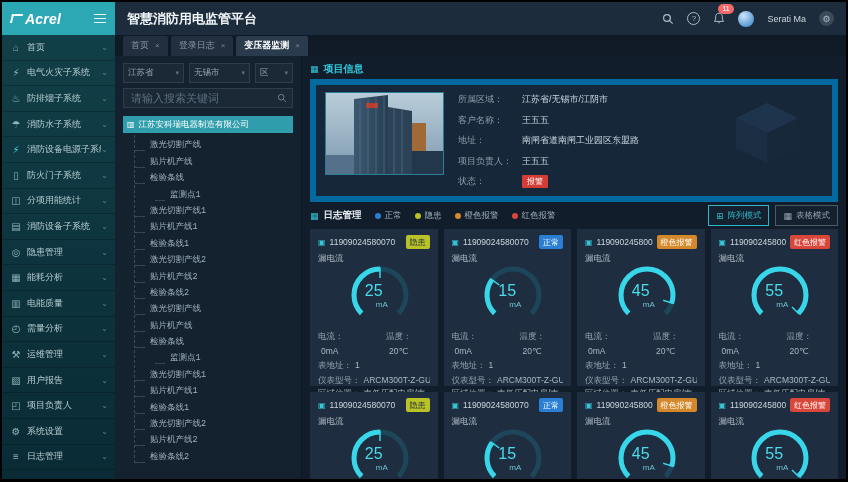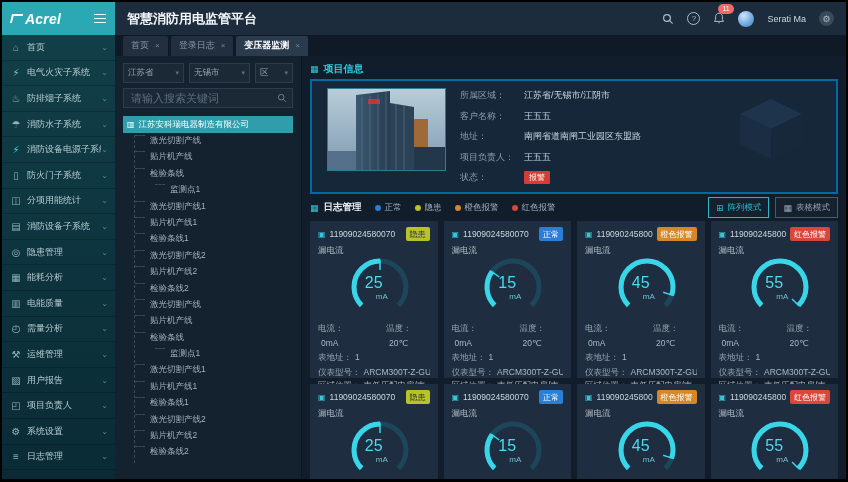--- a/index.html
+++ b/index.html
@@ -50,28 +50,28 @@
   .select-arrow{color:#5f707e;font-size:7px;}
   .searchbox{margin-top:5px;height:18px;background:#1b2937;border:1px solid #2d3d4d;display:flex;align-items:center;padding:0 5px;}
   .searchbox input{flex:1;background:transparent;border:none;outline:none;color:#9fb2bd;font-size:11px;min-width:0;
     font-family:Liberation Serif, serif;}
   .searchbox input::placeholder{color:#5d6f7d;}
   .tree{margin-top:8px;font-size:8.5px;color:#9fb2bd;}
   .tree-root{background:#2f9dab;color:#fff;padding:2.5px 4px;display:flex;gap:4px;align-items:center;
     white-space:nowrap;overflow:hidden;cursor:pointer;}
   .tree-root-icon{font-size:8px;flex:none;}
   .tree-kids{margin-left:11px;border-left:1px dashed #394b59;margin-top:2px;}
-  .tree-node{height:16.4px;display:flex;align-items:flex-start;white-space:nowrap;cursor:pointer;overflow:hidden;}
+  .tree-node{height:16.4px;display:flex;align-items:flex-end;white-space:nowrap;cursor:pointer;overflow:hidden;font-family:Liberation Mono, monospace;}
   .tree-node::before{content:"";width:10px;flex:none;border-top:1px dashed #394b59;margin-right:5px;}
   .tree-node.lvl2{padding-left:20px;}
   
   .detail{flex:1;min-width:0;display:flex;flex-direction:column;padding:5px 8px 0;overflow:hidden;background:#121d2b;}
   .sec-title{flex:none;height:16px;display:flex;gap:5px;align-items:center;color:#2fc8da;font-size:10px;font-weight:bold;}
   .sec-icon{font-size:9px;}
-  .project-panel{flex:none;height:97px;border:2px solid #0369a1;background:#17273a;display:flex;padding:7px 15px;
+  .project-panel{flex:none;height:97px;border:6px solid #0369a1;background:#17273a;display:flex;padding:7px 9px;
     position:relative;overflow:hidden;margin-top:2px;}
   .photo{width:117px;height:81px;flex:none;border:1px solid #2a7d96;overflow:hidden;}
   .fields{margin-left:14px;font-size:9px;display:flex;flex-direction:column;justify-content:space-between;padding:1px 0;}
   .field{display:flex;align-items:center;}
   .field-label{width:64px;flex:none;color:#8b9dab;}
   .field-value{color:#c8d6e0;}
   .badge-alarm{background:#d43c35;color:#fff;font-size:8px;padding:1px 5px;border-radius:1px;font-family:Liberation Mono, monospace;}
   .cube{position:absolute;right:26px;top:12px;opacity:.55;}
   
   .legend-row{flex:none;height:27px;display:flex;align-items:center;gap:13px;}

